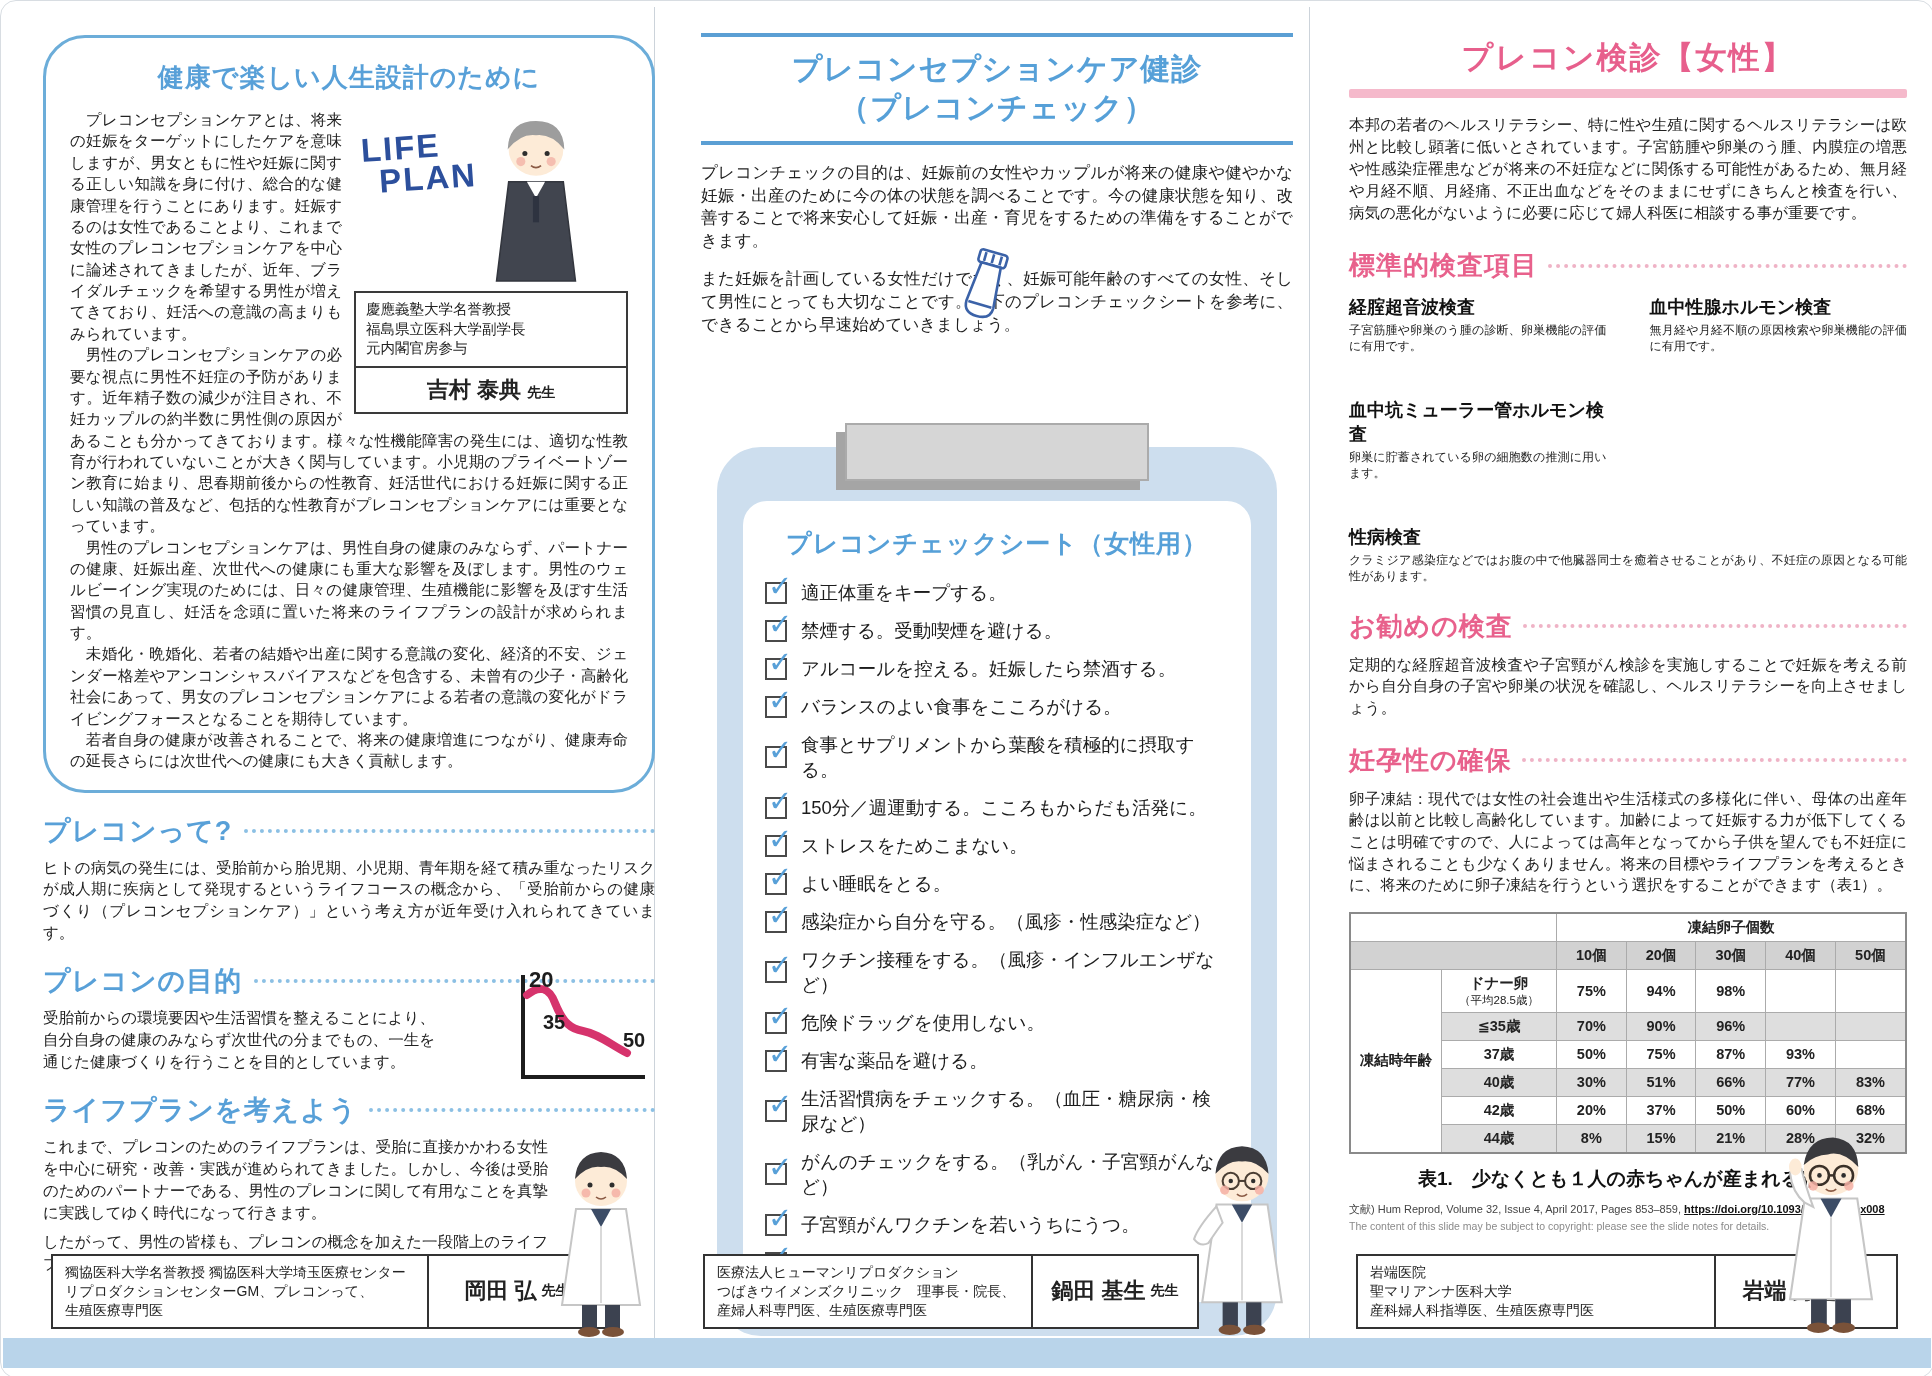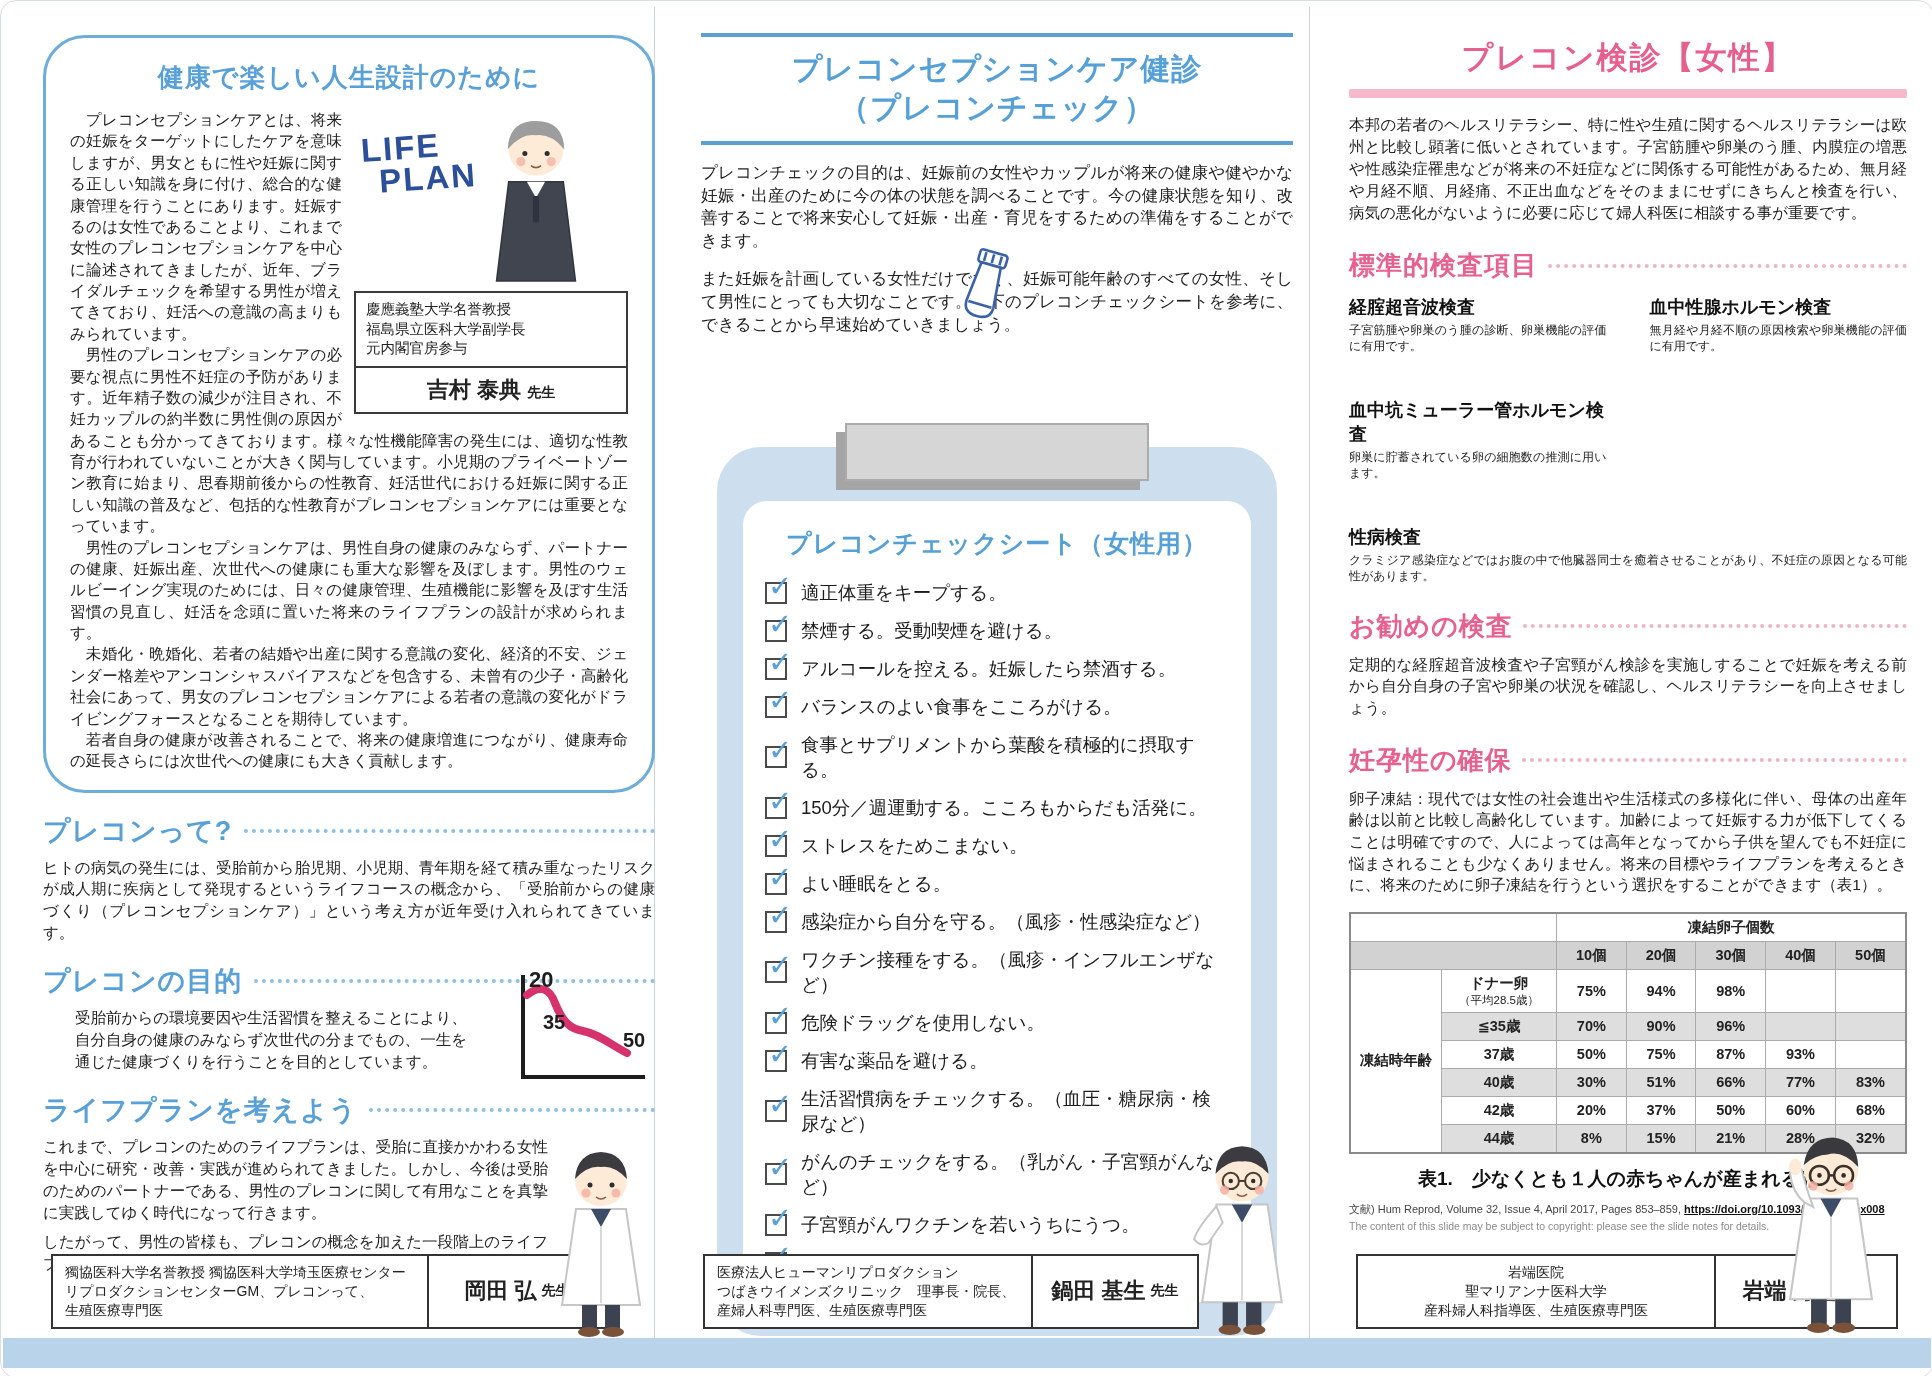--- a/index.html
+++ b/index.html
@@ -25,34 +25,34 @@
   .cred-top{padding:7px 10px;font-size:14.5px;line-height:1.35;border-bottom:2px solid #3a3a3a;}
   .cred-top span{display:block;}
   .cred-name{text-align:center;padding:7px 4px;font-size:22px;font-weight:bold;}
   .sfx{font-size:14px;font-weight:bold;}
   .sec{margin-top:20px;}
   .sec-head{display:flex;align-items:center;}
   .sec-head h2{color:#58a0d8;font-size:27px;margin:0;letter-spacing:1px;white-space:nowrap;}
   .dotline{flex:1;border-top:4px dotted #8cc0e4;margin-left:12px;height:0;}
   .sec p{font-size:15.5px;line-height:1.4;text-align:justify;margin:8px 0 0;}
   #sec-purpose{position:relative;}
-  #sec-purpose p{width:392px;margin-left:32px;}
+  #sec-purpose p{width:392px;}
   .graph{position:absolute;right:4px;top:2px;}
   #sec-lifeplan p{width:505px;}
 
   
   .credit{position:absolute;top:1253px;display:flex;border:2px solid #333;background:#fff;z-index:2;}
   .credit-left{padding:7px 12px;font-size:14px;line-height:1.35;flex:1;}
   .credit-left span{display:block;}
   .credit-name{border-left:2px solid #333;display:flex;align-items:center;justify-content:center;font-size:22px;font-weight:bold;gap:5px;}
   #credit-left-panel{left:8px;width:552px;}
   #credit-left-panel .credit-name{width:176px;}
   #credit-mid-panel{left:2px;width:492px;}
   #credit-mid-panel .credit-name{width:164px;}
-  #credit-right-panel{left:7px;width:538px;text-align:center;}
+  #credit-right-panel{left:7px;width:538px;}
   #credit-right-panel .credit-name{width:180px;}
   .doc{position:absolute;z-index:5;}
   #doctor-left{left:500px;top:1138px;}
   #doctor-mid{left:482px;top:1132px;}
   #doctor-right{left:422px;top:1124px;}
 
   
   .mid-titleblock{margin-top:32px;border-top:4px solid #5b9fd4;border-bottom:4px solid #5b9fd4;padding:12px 0 14px;}
   .mid-titleblock div{text-align:center;color:#56a0d8;font-weight:bold;font-size:30px;line-height:1.3;letter-spacing:1px;}
   .mid-intro p{font-size:16.5px;line-height:1.37;text-align:justify;margin:16px 0 0;}

